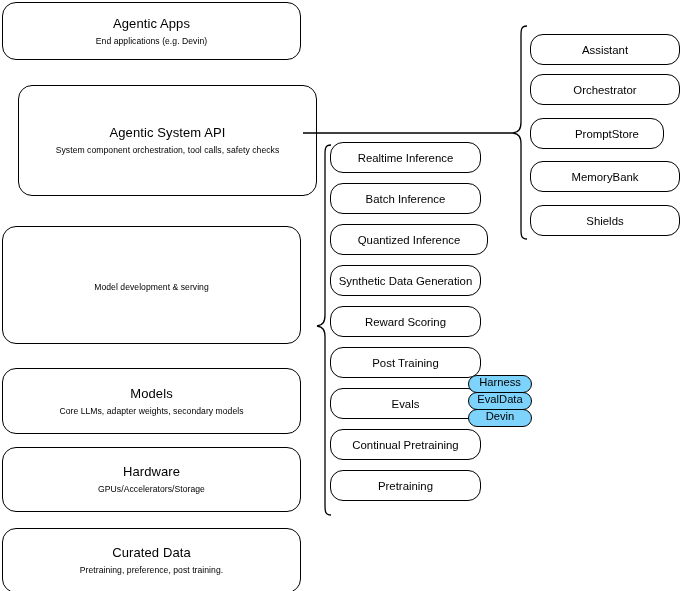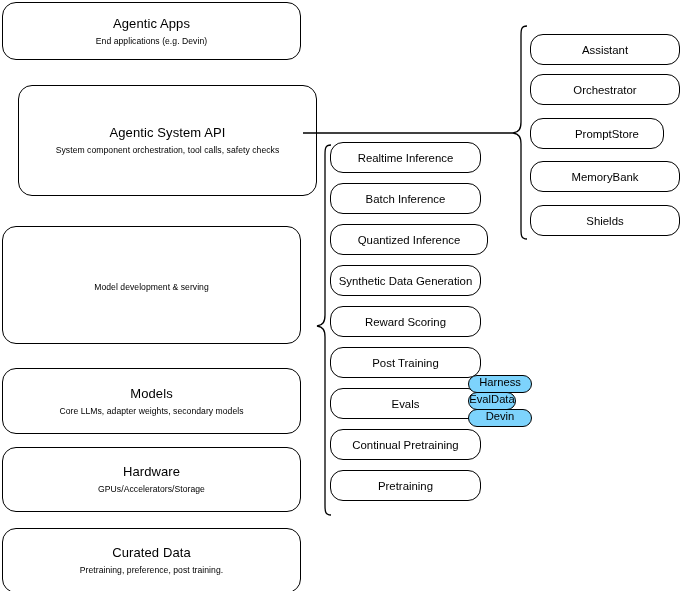--- a/index.html
+++ b/index.html
@@ -172,21 +172,21 @@
   </div>
 
   <div class="box cap" style="left:330px; top:470px; width:151px; height:31px; z-index:4;">
     <span>Pretraining</span>
   </div>
 
   <div class="pill" style="left:468px; top:375px; width:64px; height:18px;">
     <span>Harness</span>
   </div>
 
-  <div class="pill" style="left:468px; top:392px; width:48px; height:18px;">
+  <div class="pill" style="left:468px; top:392px; width:64px; height:18px;">
     <span>EvalData</span>
   </div>
 
   <div class="pill" style="left:468px; top:409px; width:64px; height:18px;">
     <span>Devin</span>
   </div>
 
   <div class="box cap" style="left:530px; top:34px; width:150px; height:31px; z-index:4;">
     <span>Assistant</span>
   </div>

